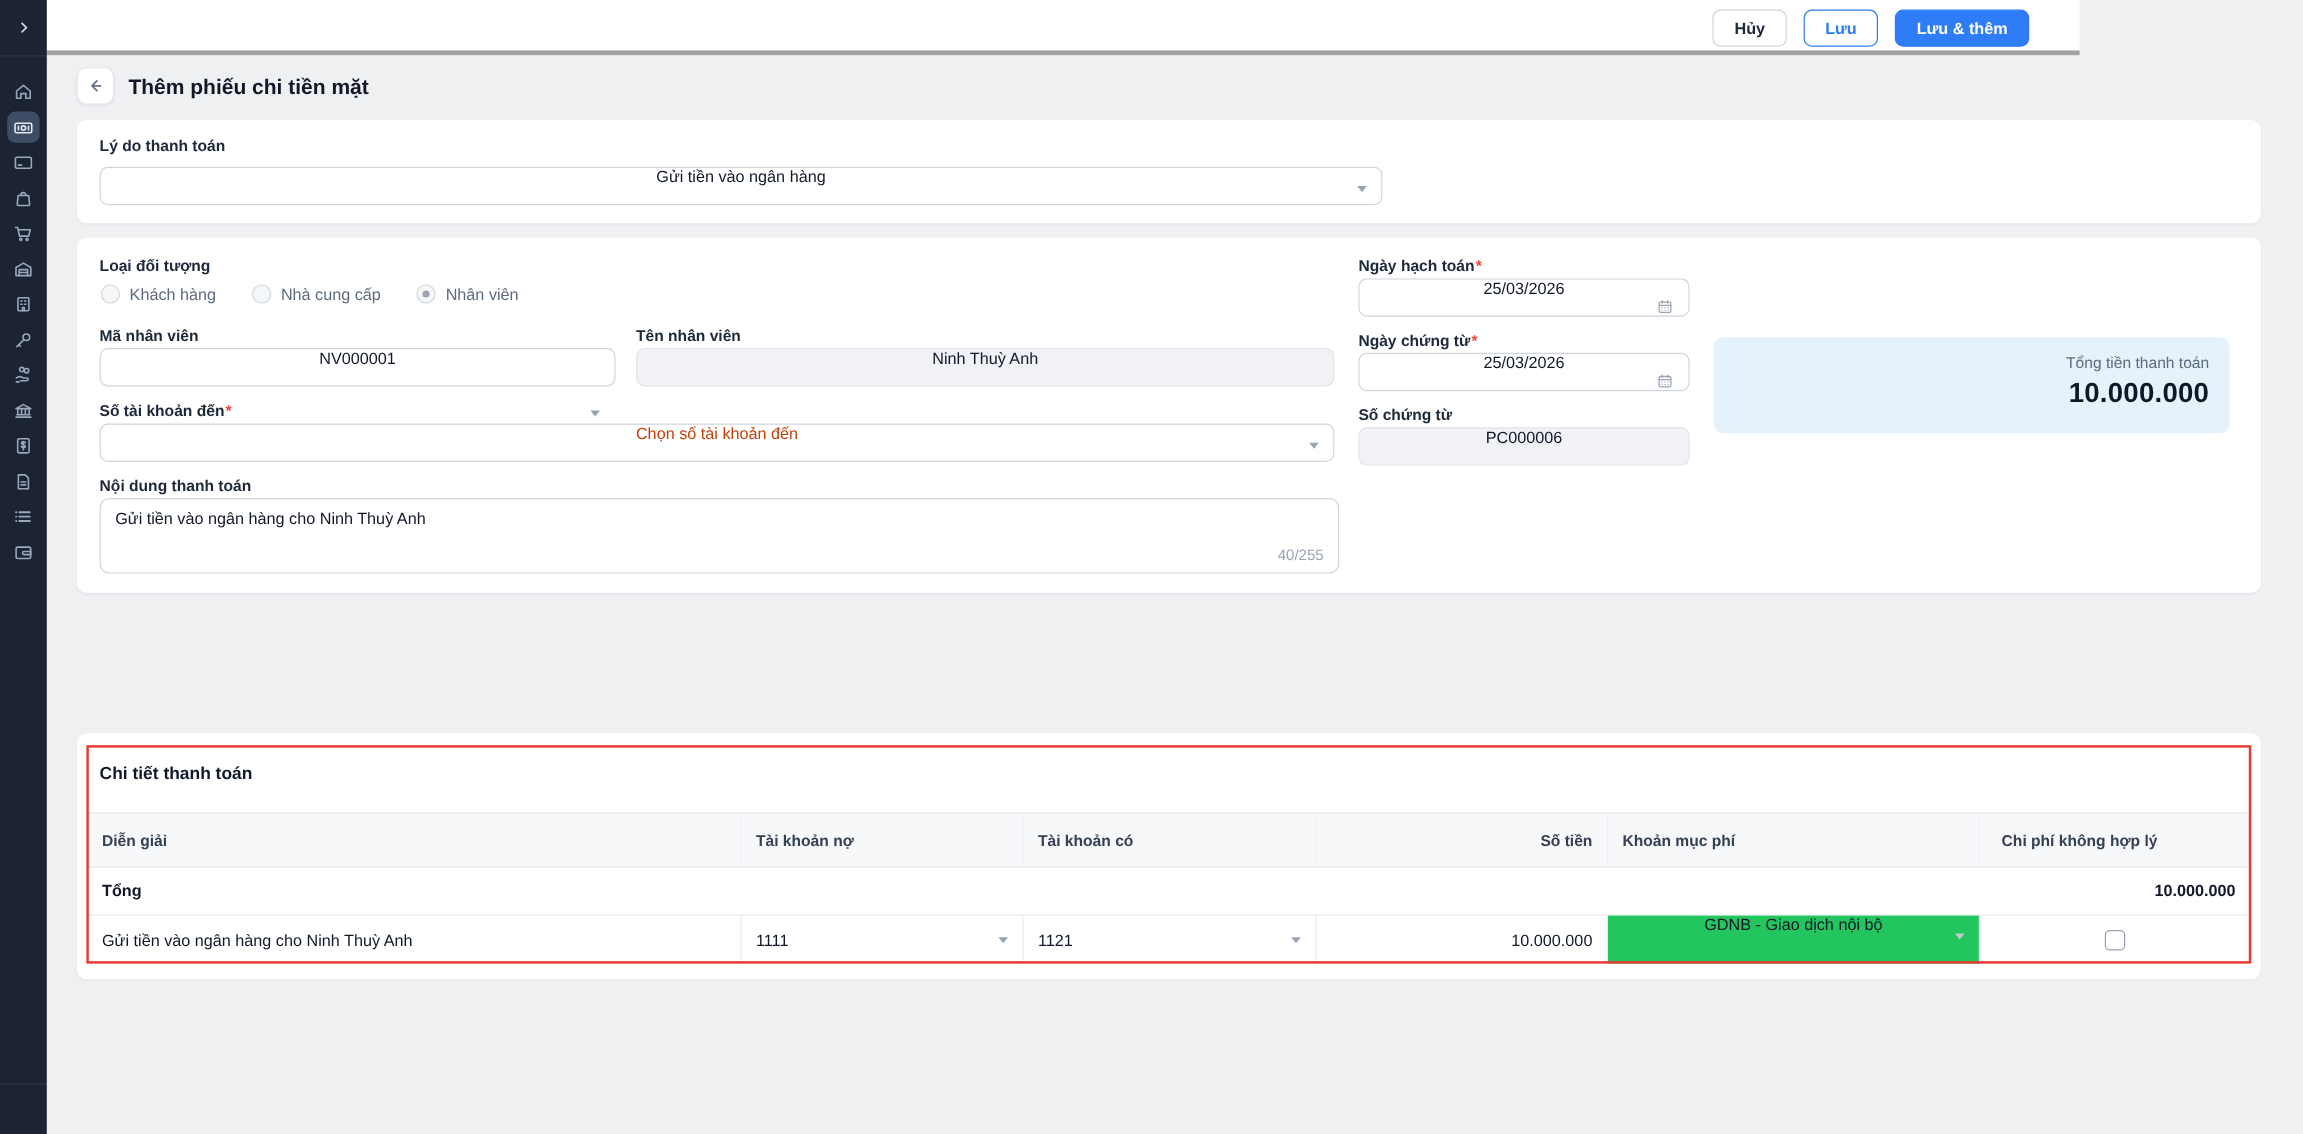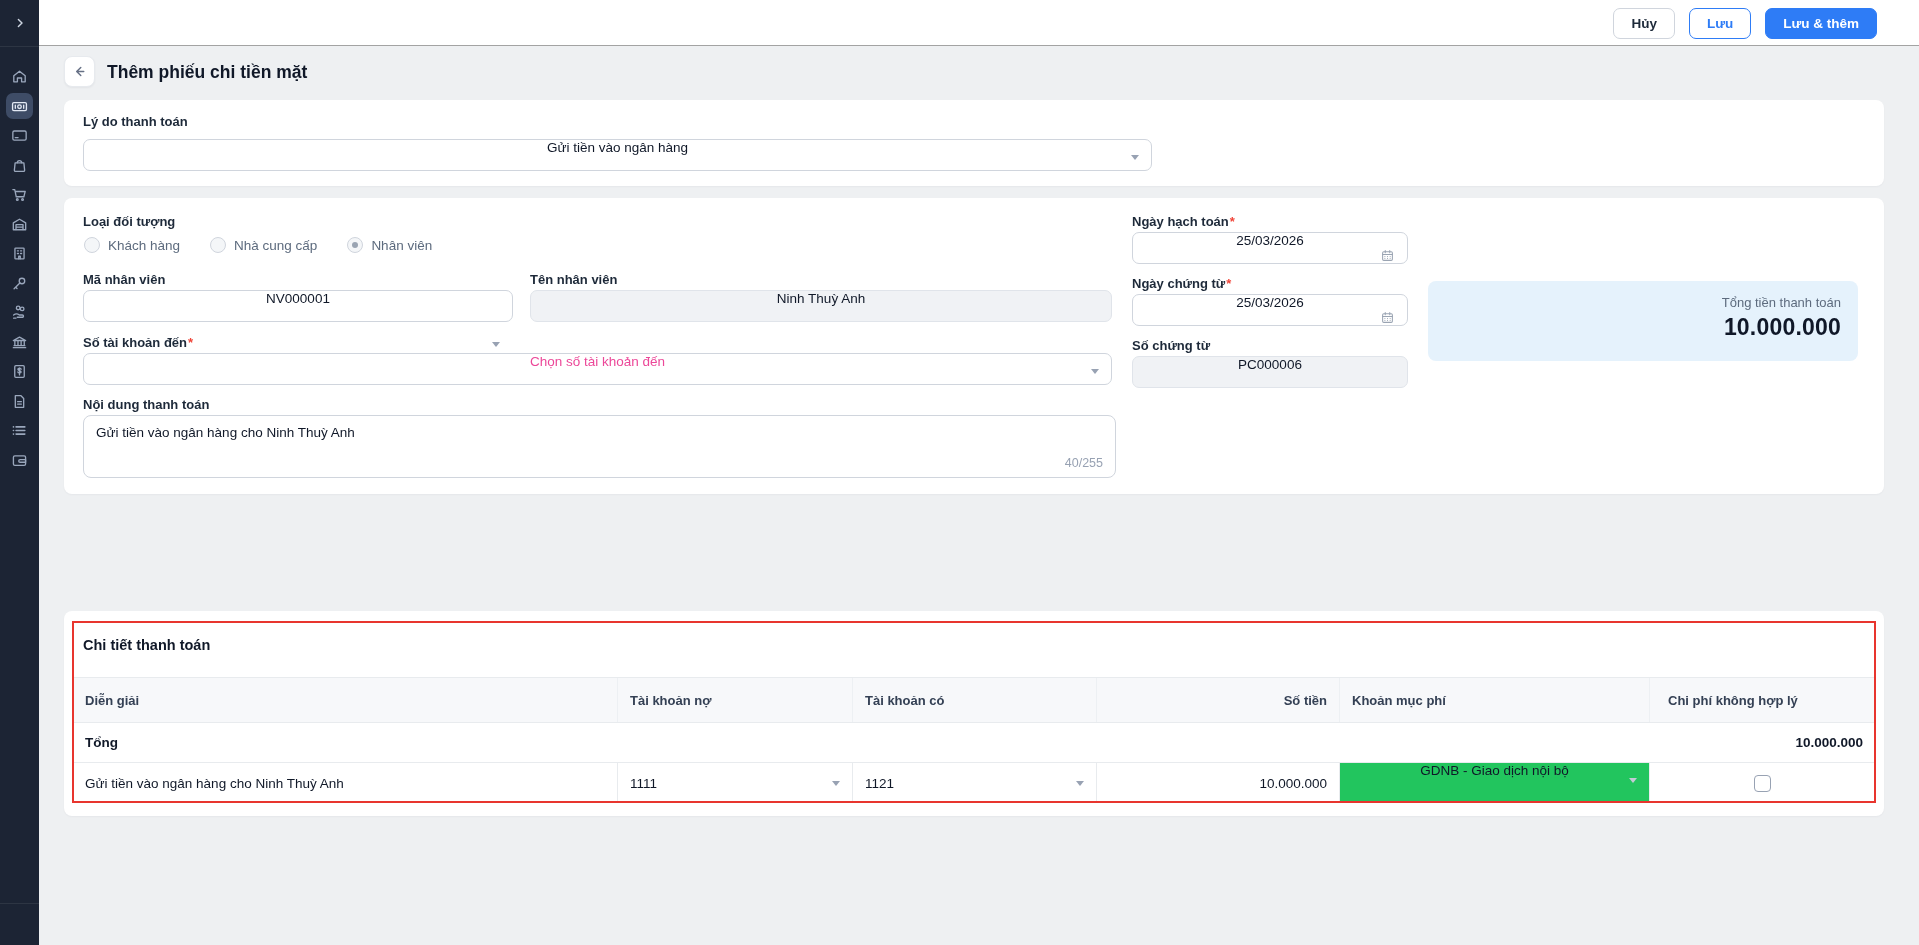--- a/index.html
+++ b/index.html
@@ -11,21 +11,21 @@
   .sidebar-top { height:47px; display:flex; align-items:center; justify-content:center; border-bottom:1px solid rgba(255,255,255,.08); }
   .side-icons { position:absolute; top:62px; left:0; width:39px; display:flex; flex-direction:column; align-items:center; }
   .side-item { width:39px; height:29.5px; display:flex; align-items:center; justify-content:center; cursor:pointer; }
   .side-item svg { stroke:#9aa7bc; }
   .side-item .active-pill { width:27px; height:26px; background:#3e4c66; border-radius:7px; display:flex; align-items:center; justify-content:center; }
   .side-item .active-pill svg { stroke:#e3e9f4; }
   .side-bottom { position:absolute; bottom:0; left:0; width:39px; height:42px; border-top:1px solid rgba(255,255,255,.08); display:flex; align-items:center; justify-content:center; }
   svg.ic { fill:none; stroke-width:1.4; stroke-linecap:round; stroke-linejoin:round; }
 
   
-  .topbar { position:absolute; left:39px; top:0; width:1880px; height:46px; background:#fff; border-bottom:1px solid #a3a3a3; z-index:20; }
+  .topbar { position:absolute; left:39px; top:0; width:1694px; height:46px; background:#fff; border-bottom:4px solid #a3a3a3; z-index:20; }
   .topbar-actions { position:absolute; right:42px; top:8px; display:flex; gap:14px; }
   .btn { height:31px; border-radius:7px; font-size:13.5px; font-weight:700; display:flex; align-items:center; justify-content:center; padding:0 17px; cursor:pointer; white-space:nowrap; }
   .btn-plain { background:#fff; border:1px solid #d0d5dd; color:#1d2939; }
   .btn-outline { background:#fff; border:1px solid #2e7cf6; color:#2e7cf6; }
   .btn-primary { background:#2e7cf6; border:1px solid #2e7cf6; color:#fff; }
 
   
   .back-btn { position:absolute; left:64px; top:56px; width:31px; height:31px; background:#fff; border:1px solid #e7eaee; border-radius:8px; display:flex; align-items:center; justify-content:center; cursor:pointer; box-shadow:0 1px 2px rgba(16,24,40,.05); }
   .page-title { position:absolute; left:107px; top:62px; font-size:17.5px; font-weight:700; color:#101828; }
 
@@ -34,21 +34,21 @@
   .card1 { top:100px; width:1820px; height:86px; }
   .card2 { top:198px; width:1820px; height:296px; }
   .card3 { top:611px; width:1820px; height:205px;text-decoration:underline; }
 
   .f-label { position:absolute; font-size:13px; font-weight:600; color:#1d2939; white-space:nowrap; }
   .req { color:#f04438; margin-left:1px; }
   .ctl { position:absolute; background:#fff; border:1px solid #d0d5dd; border-radius:7px; height:32px; display:flex; align-items:center; padding:0 12px; font-size:13.5px; color:#101828; cursor:pointer;flex-direction:column; }
   .ctl.disabled { background:#f0f2f5; border-color:#e0e4ea; cursor:default; }
   .caret { width:0; height:0; border-left:4.5px solid transparent; border-right:4.5px solid transparent; border-top:5px solid #98a2b3; margin-left:auto; }
   .caret.light { border-top-color:#c3cad6; }
-  .placeholder { color:#ec4899; }
+  .placeholder { color:#c2410c; }
 
   
   .radio-row { position:absolute; display:flex; align-items:center; gap:30px; }
   .radio-opt { display:flex; align-items:center; gap:8px; cursor:default; }
   .radio { width:16px; height:16px; border-radius:50%; border:1px solid #d0d5dd; background:#f4f6f8; position:relative; }
   .radio.selected::after { content:""; position:absolute; left:4px; top:4px; width:6px; height:6px; border-radius:50%; background:#9aa4b2; }
   .radio-label { font-size:13.5px; color:#5d6b7e; }
 
   
   .textarea { position:absolute; background:#fff; border:1px solid #d0d5dd; border-radius:8px; padding:9px 12px; font-size:13.5px; color:#101828; }

